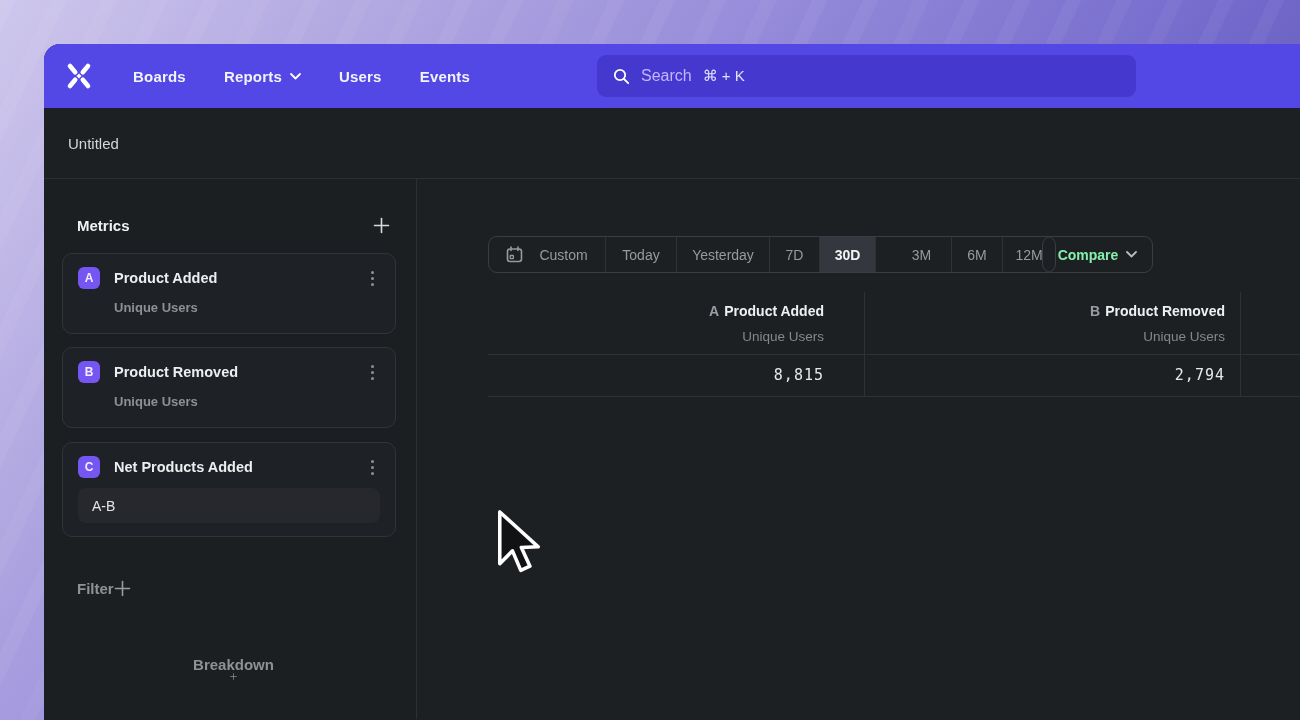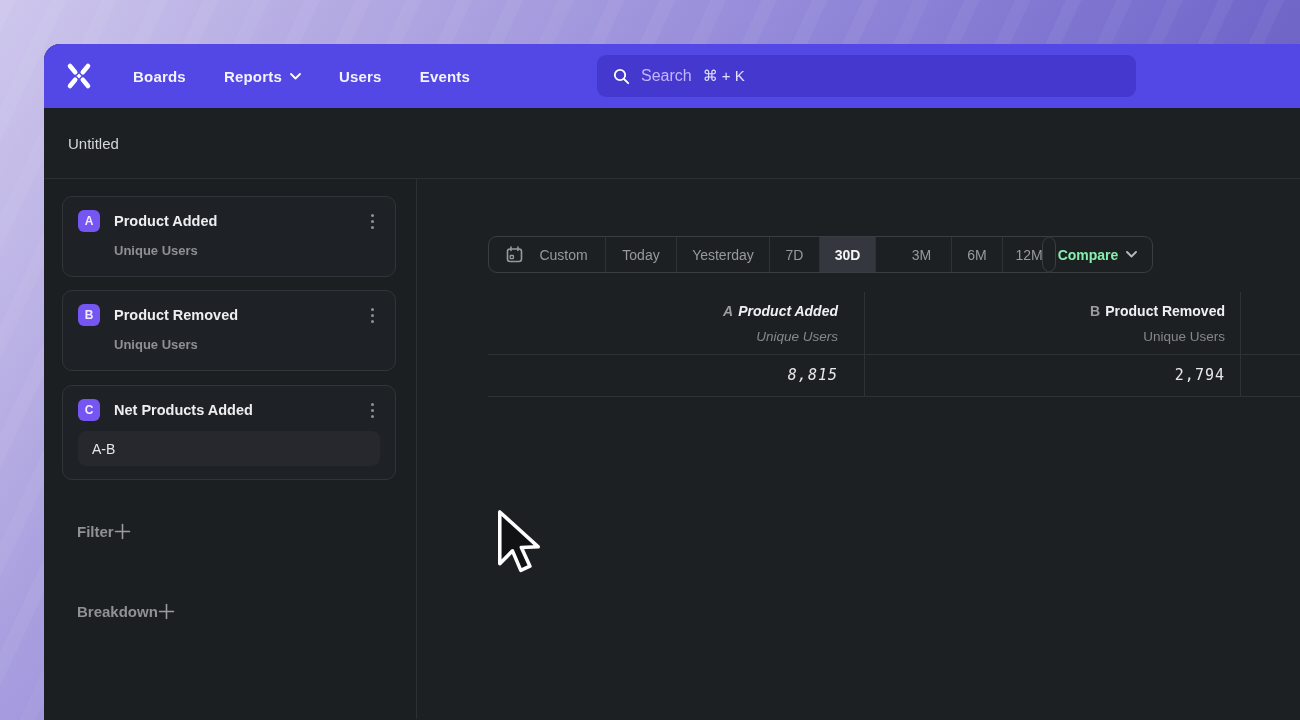--- a/index.html
+++ b/index.html
@@ -81,21 +81,21 @@
   .formula-input {
     margin-top:10px; height:35px; background:#26282d; border-radius:8px;
     display:flex; align-items:center; padding-left:14px;
     color:#e4e5e8; font-size:14px;
   }
   .side-section {
     height:24px; display:flex; align-items:center; justify-content:flex-start;
     padding:0 26px 0 33px;
   }
   .sec-filter { margin-top:39px; }
-  .sec-breakdown { margin-top:56px; }
+  .sec-breakdown { margin-top:56px;flex-direction:column; }
   .side-section-label { color:#8f9195; font-size:15px; font-weight:600; }
 
   
   .date-control {
     position:absolute; left:71px; top:57px; height:37px;
     display:flex; border:1px solid #3a3d42; border-radius:9px; overflow:hidden;
   }
   .seg {
     display:flex; align-items:center; justify-content:center; gap:16px;
     color:#97999e; font-size:14px; font-weight:500;
@@ -111,21 +111,21 @@
     display:flex; align-items:center; justify-content:center; gap:8px;
     color:#86efac; font-size:14px; font-weight:600;
   }
 
   
   .hline { position:absolute; left:71px; right:0; height:1px; background:#2e3136; }
   .hline-1 { top:175px; } .hline-2 { top:217px; }
   .vline { position:absolute; top:113px; height:104px; width:1px; background:#2e3136; }
   .vline-1 { left:447px; } .vline-2 { left:823px; }
   .col-head { position:absolute; top:122px; width:320px; text-align:right; }
-  .col-a { right:462px;font-style:italic; } .col-b { right:75px; }
+  .col-a { right:476px; } .col-b { right:75px; }
   .col-title { font-size:14px; color:#eff0f2; font-weight:700; height:20px; line-height:20px; }
   .col-title .letter { color:#9b9da2; font-weight:600; margin-right:5px; }
   .col-sub { margin-top:6px; font-size:13.5px; color:#85878c; height:20px; line-height:20px; }
   .col-value {
     position:absolute; top:186px; width:320px; text-align:right; height:20px; line-height:20px;
     color:#e7e8ea; font-size:15px; font-family:"DejaVu Sans Mono", monospace; letter-spacing:1px;
   }
 
   .cursor { position:absolute; left:495px; top:509px; pointer-events:none; }
 
@@ -175,20 +175,27 @@
     </div>
 
     <div class="titlebar">
       <span class="title-text">Untitled</span>
     </div>
 
     <div class="body">
 
       <div class="sidebar">
 
+        <div class="side-header">
+          <span class="side-header-label">Metrics</span>
+          <svg class="plus" viewBox="0 0 17 17">
+            <line x1="8.5" y1="1.5" x2="8.5" y2="15.5" stroke="#d9dadc" stroke-width="1.6" stroke-linecap="round"></line>
+            <line x1="1.5" y1="8.5" x2="15.5" y2="8.5" stroke="#d9dadc" stroke-width="1.6" stroke-linecap="round"></line>
+          </svg>
+        </div>
 
         <div class="metric-card card-a">
           <div class="metric-row">
             <span class="badge">A</span>
             <span class="metric-name">Product Added</span>
             <span class="kebab">
                 <i></i>
                 <i></i>
                 <i></i>
               </span>

